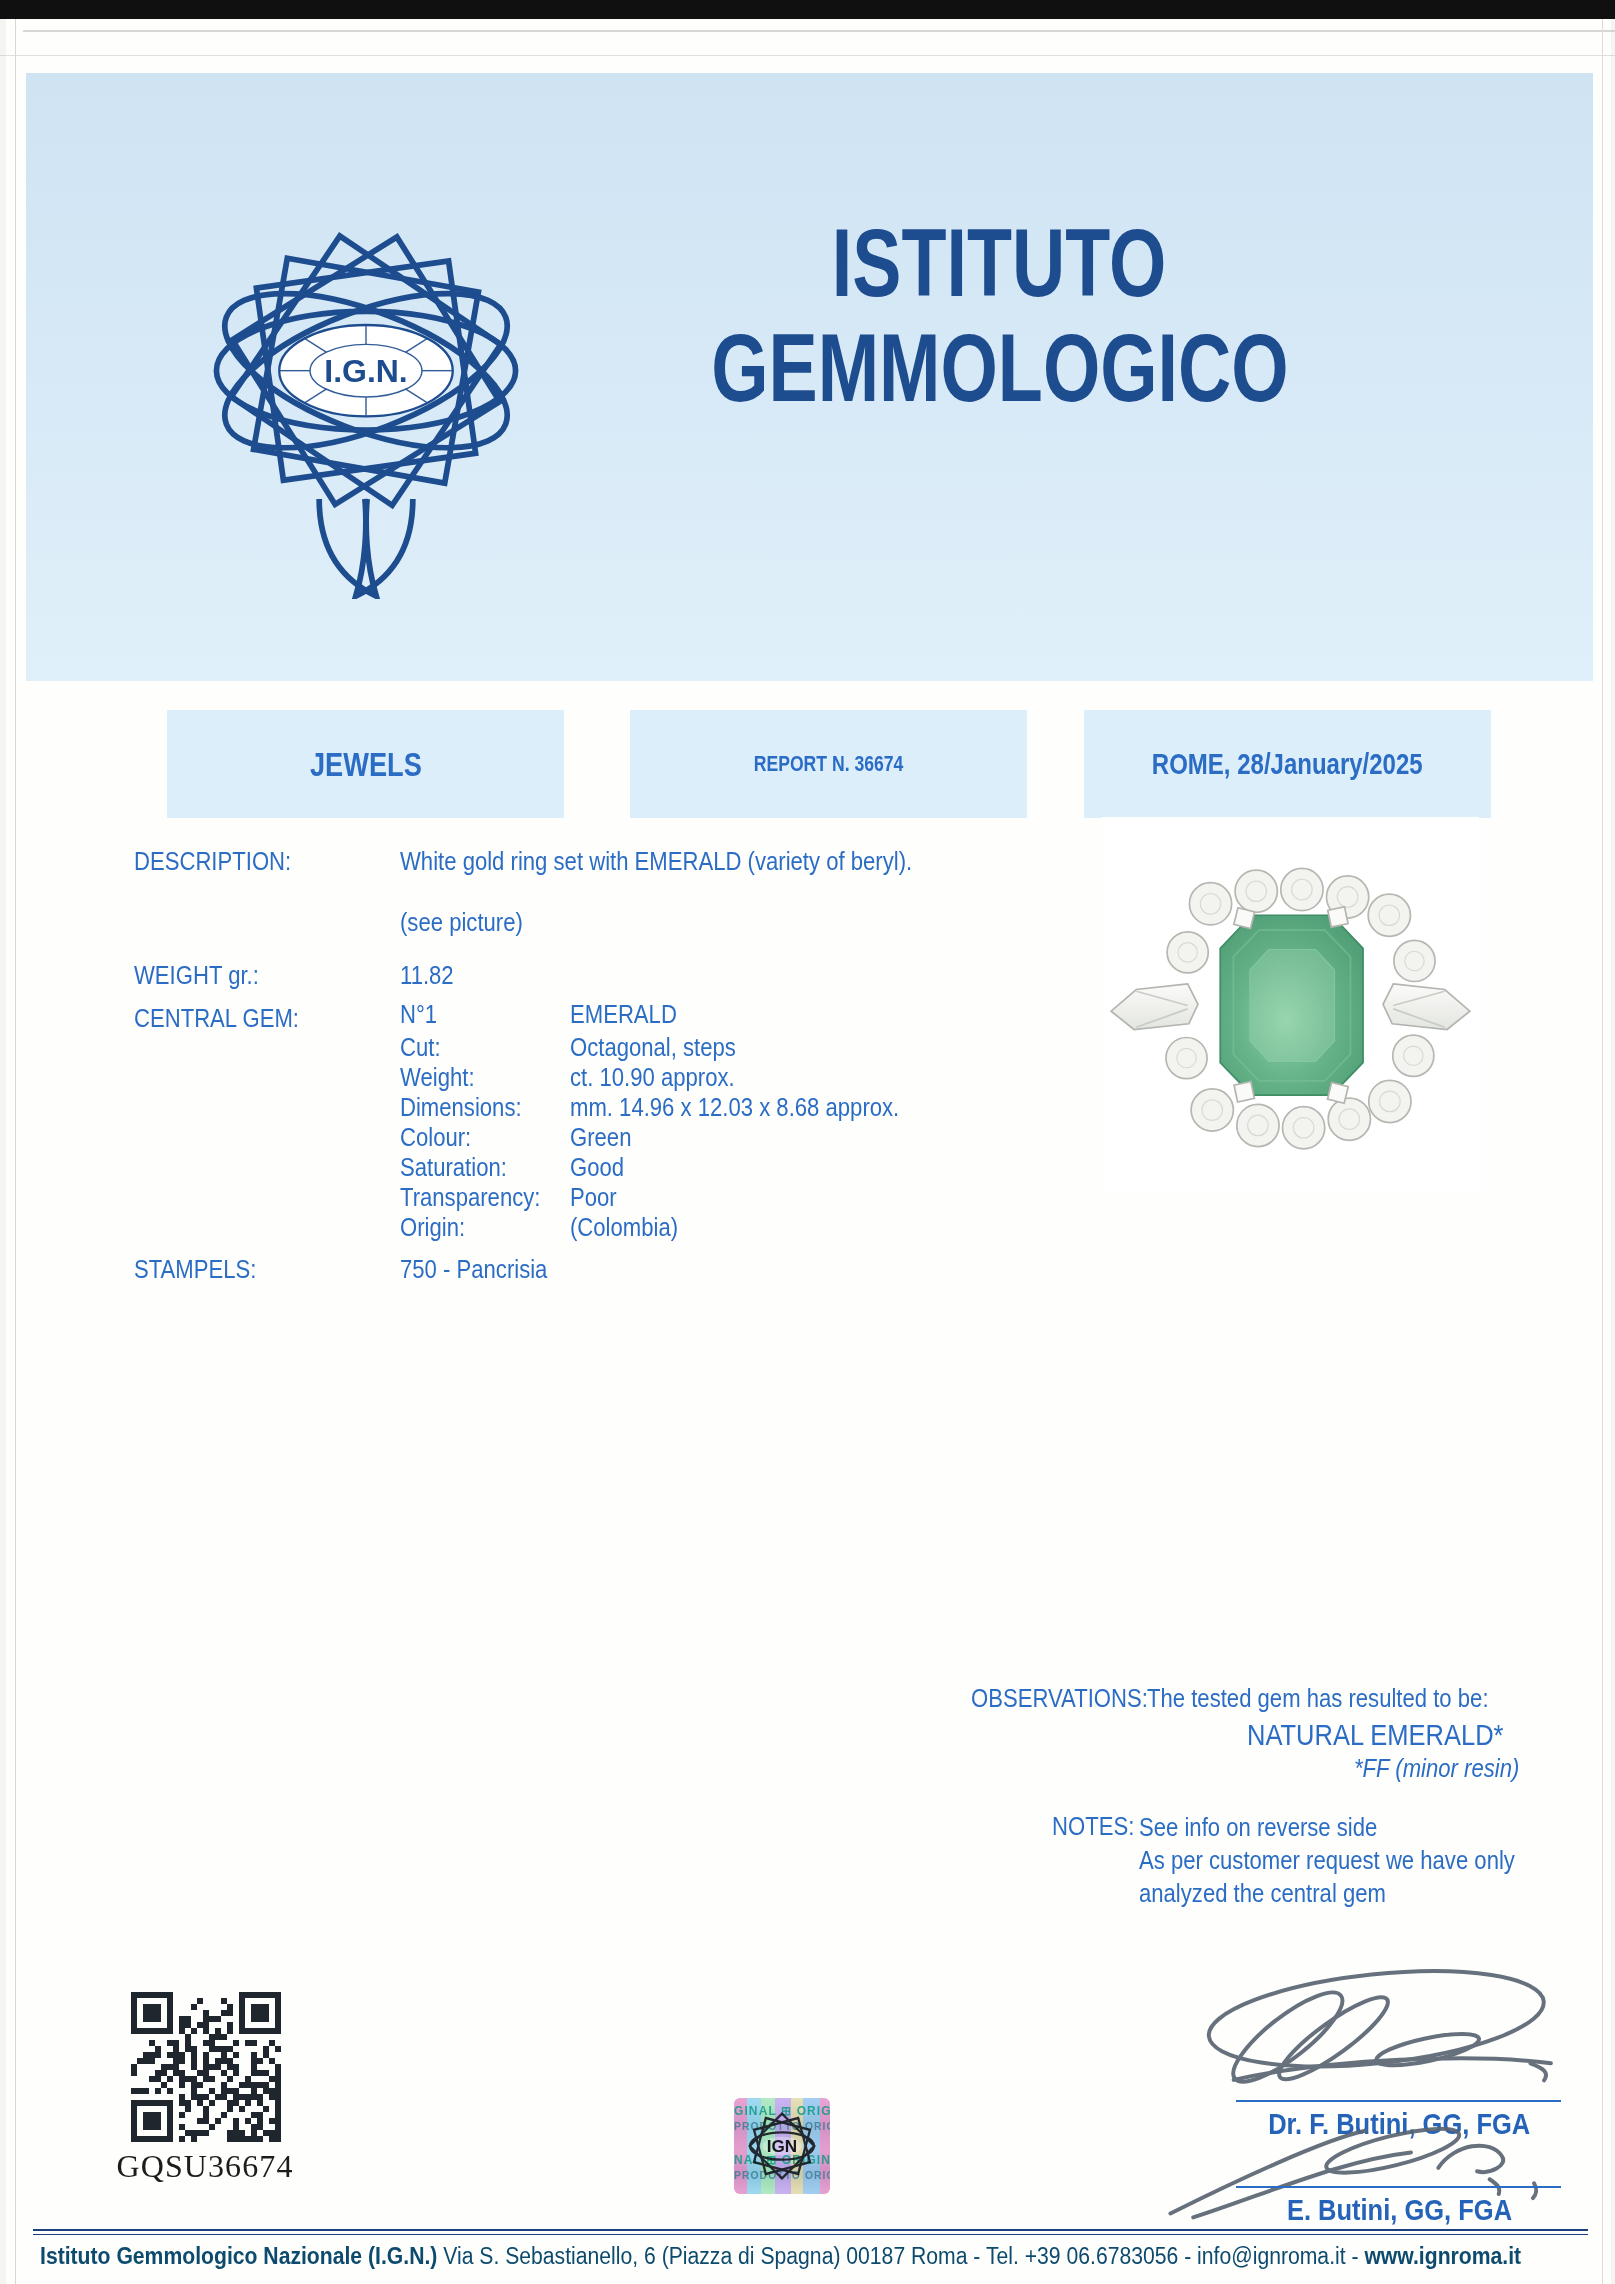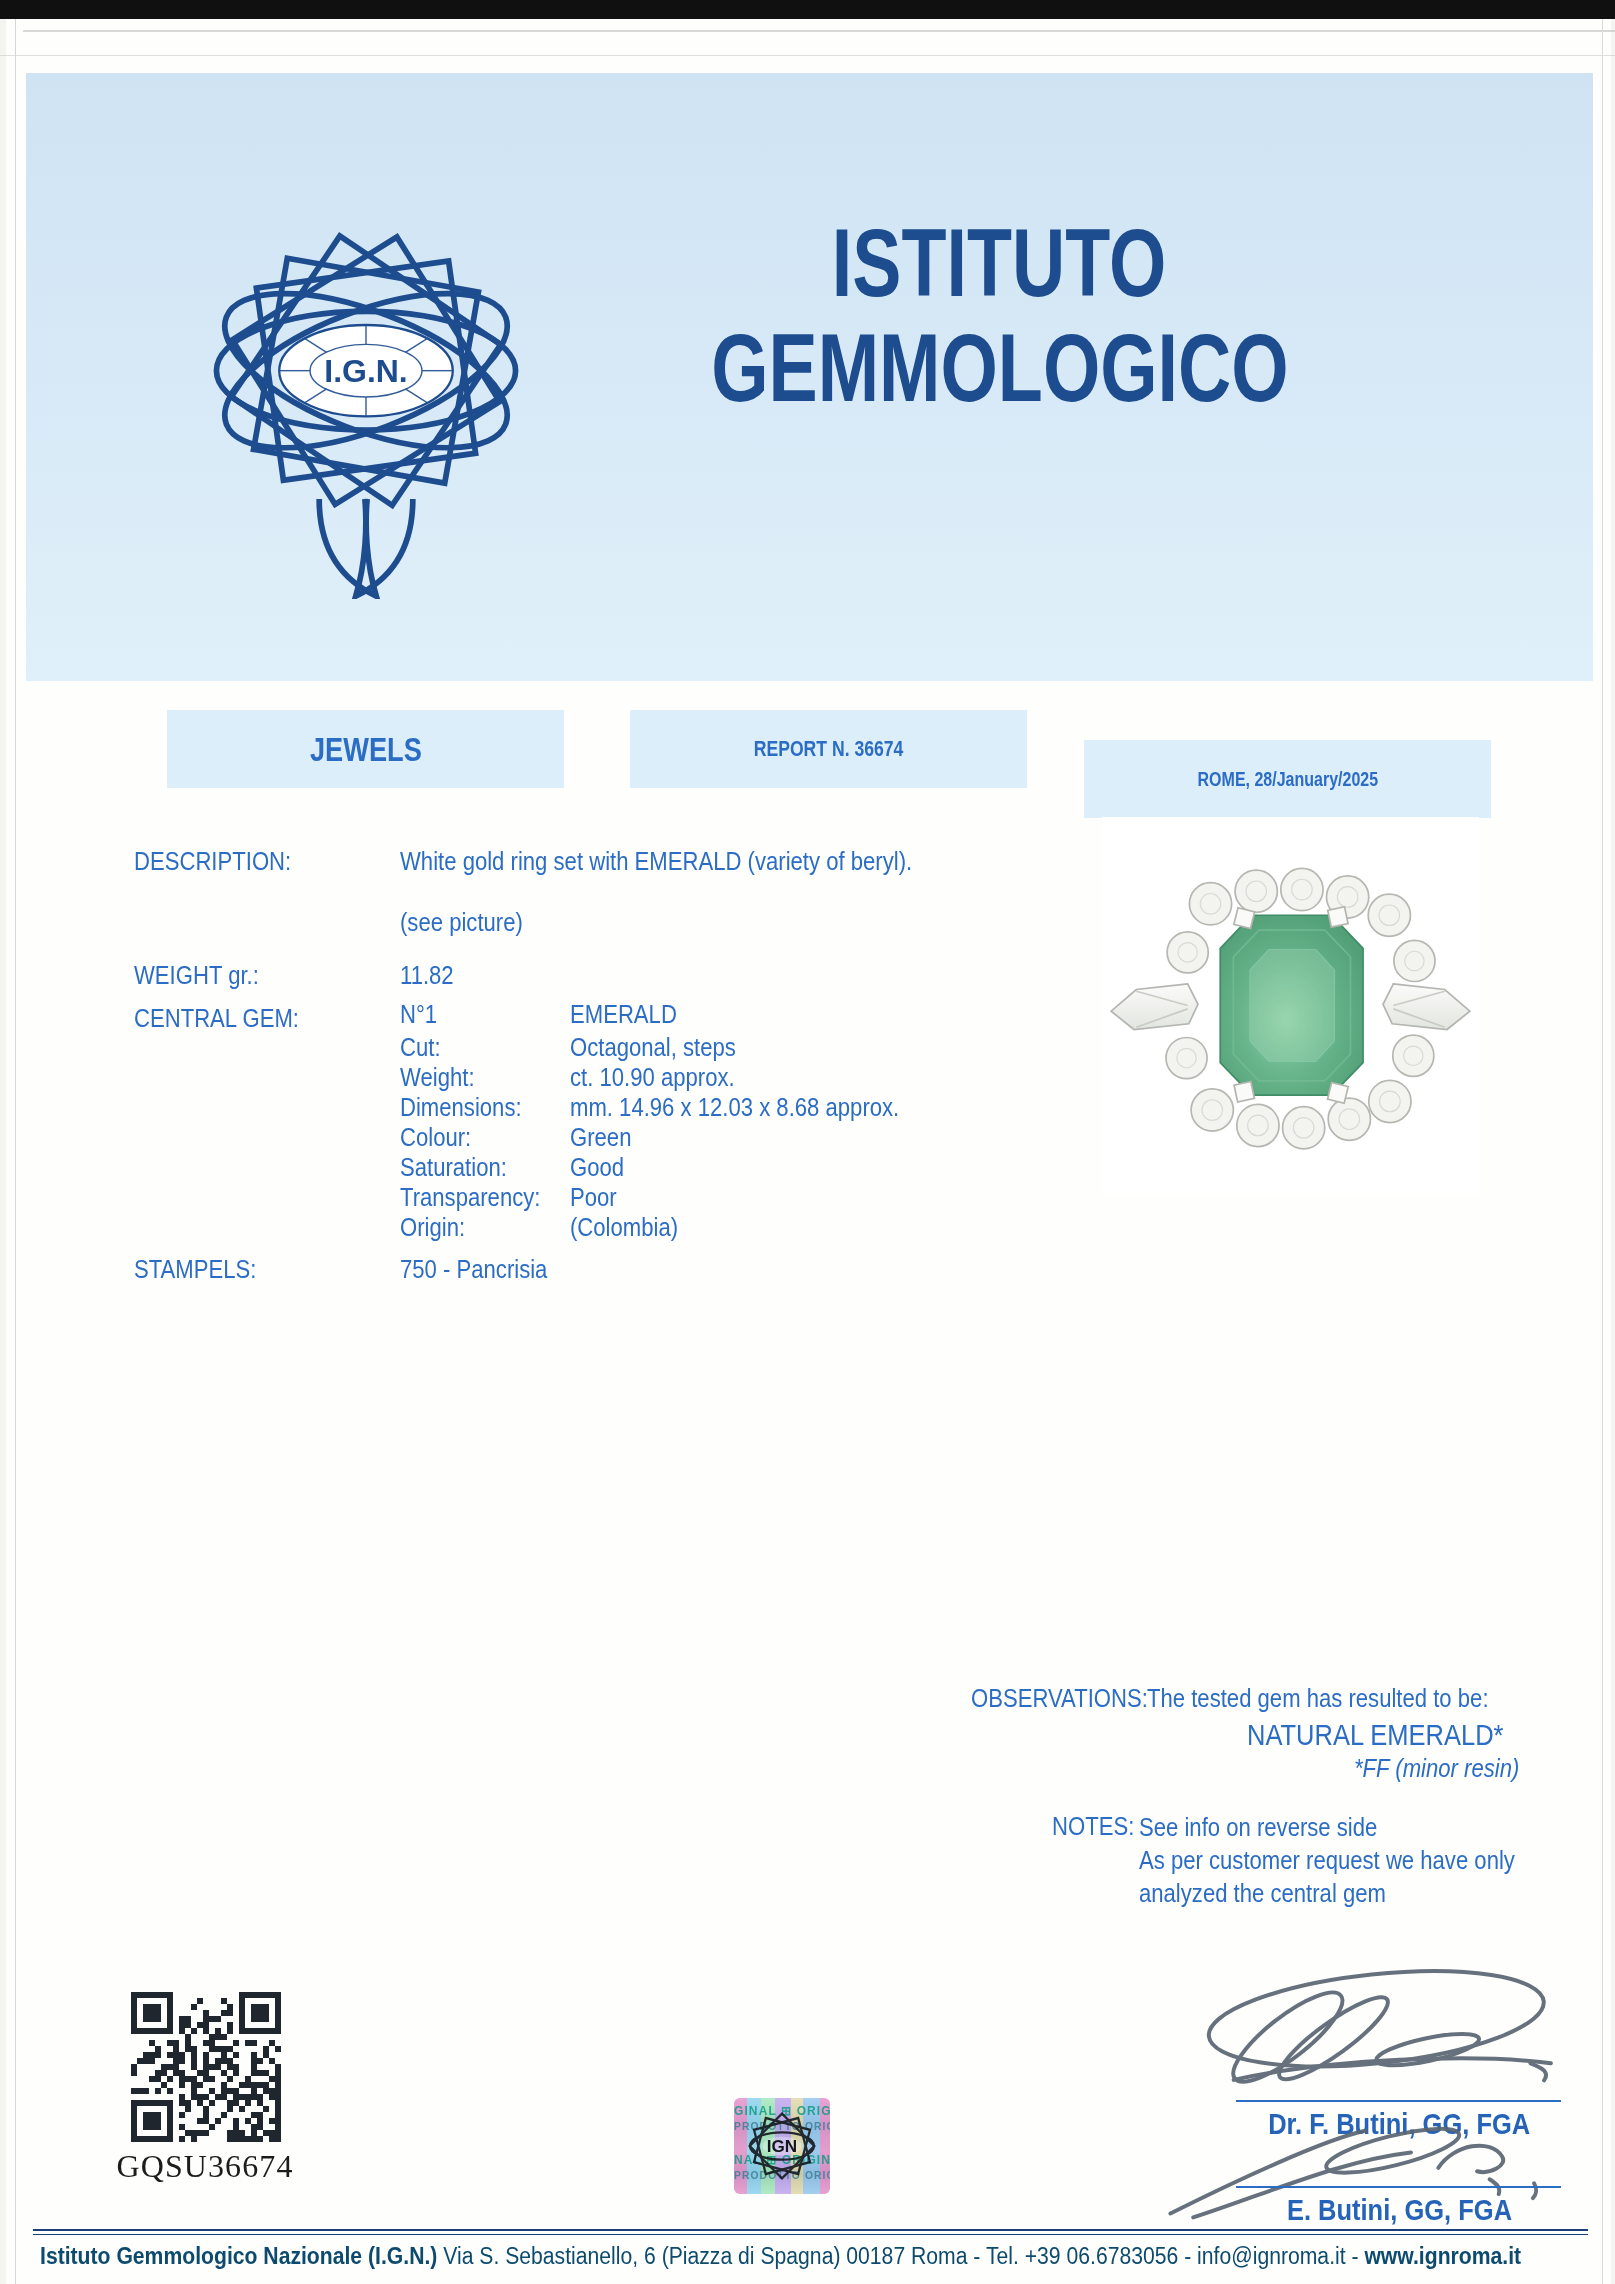--- a/index.html
+++ b/index.html
@@ -17,26 +17,26 @@
   .paper{left:5.7px;top:19.4px;width:1605px;height:2265px;background:#fefefc;}
 
   
   .panel{left:26px;top:73px;width:1567px;height:608px;
     background:linear-gradient(180deg,#cfe3f3 0%,#d8eaf7 55%,#e0f0fa 100%);}
   .title{left:617px;top:210px;width:765px;text-align:center;color:#1d4c8f;
     font-size:97px;font-weight:700;line-height:105px;white-space:nowrap;}
   .title .cond{display:inline-block;transform:scaleX(.76);transform-origin:center;}
 
   
-  .bar{height:78px;background:#dceefa;display:flex;align-items:center;justify-content:center;
+  .bar{height:108px;background:#dceefa;display:flex;align-items:center;justify-content:center;
     color:#2b6cc5;font-weight:700;text-align:center;}
   .bar .cond{display:inline-block;transform:scaleX(.8);transform-origin:center;white-space:nowrap;}
   .bar1{left:167px;top:710px;width:397px;font-size:34px;}
   .bar2{left:630px;top:710px;width:397px;font-size:22px;}
-  .bar3{left:1084px;top:740px;width:407px;font-size:20px;}
+  .bar3{left:1084px;top:710px;width:407px;font-size:30px;}
 
   
   .blue{color:#2b6cc5;font-size:26px;white-space:nowrap;}
   .blue .cond,.cond-l{display:inline-block;transform:scaleX(.85);transform-origin:left center;white-space:nowrap;}
   .gemrow{height:30px;line-height:30px;}
   .gemrow .lab{display:inline-block;width:163px;vertical-align:top;}
   .ralign{text-align:right;}
   .italic{font-style:italic;}
 
   

